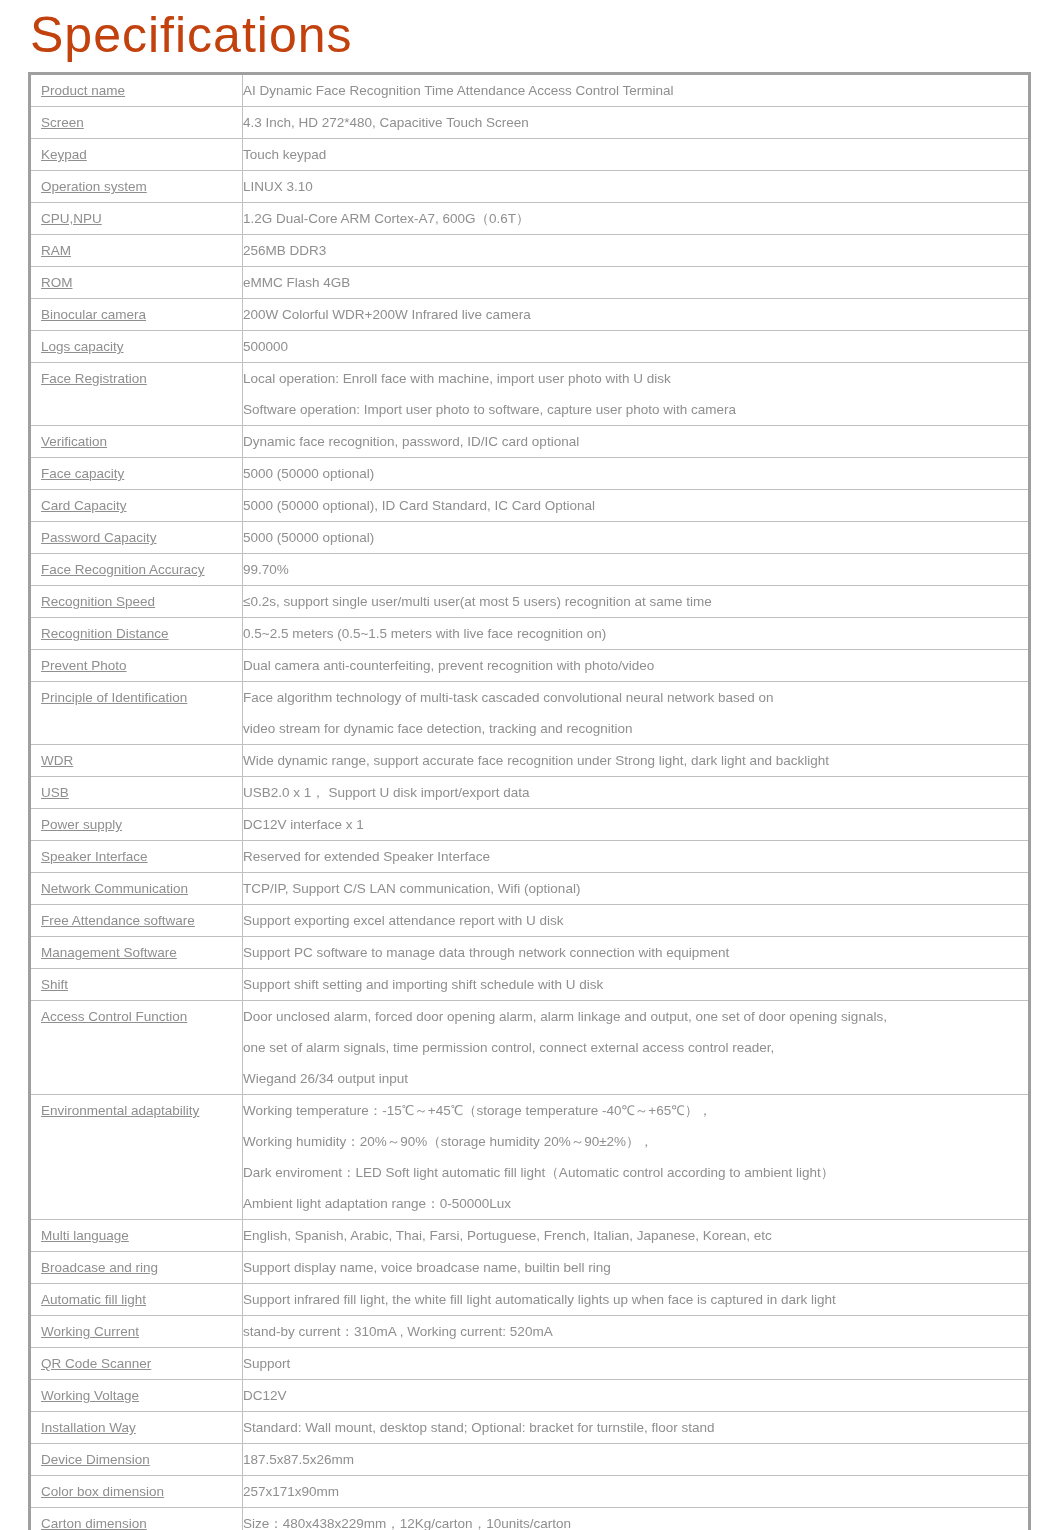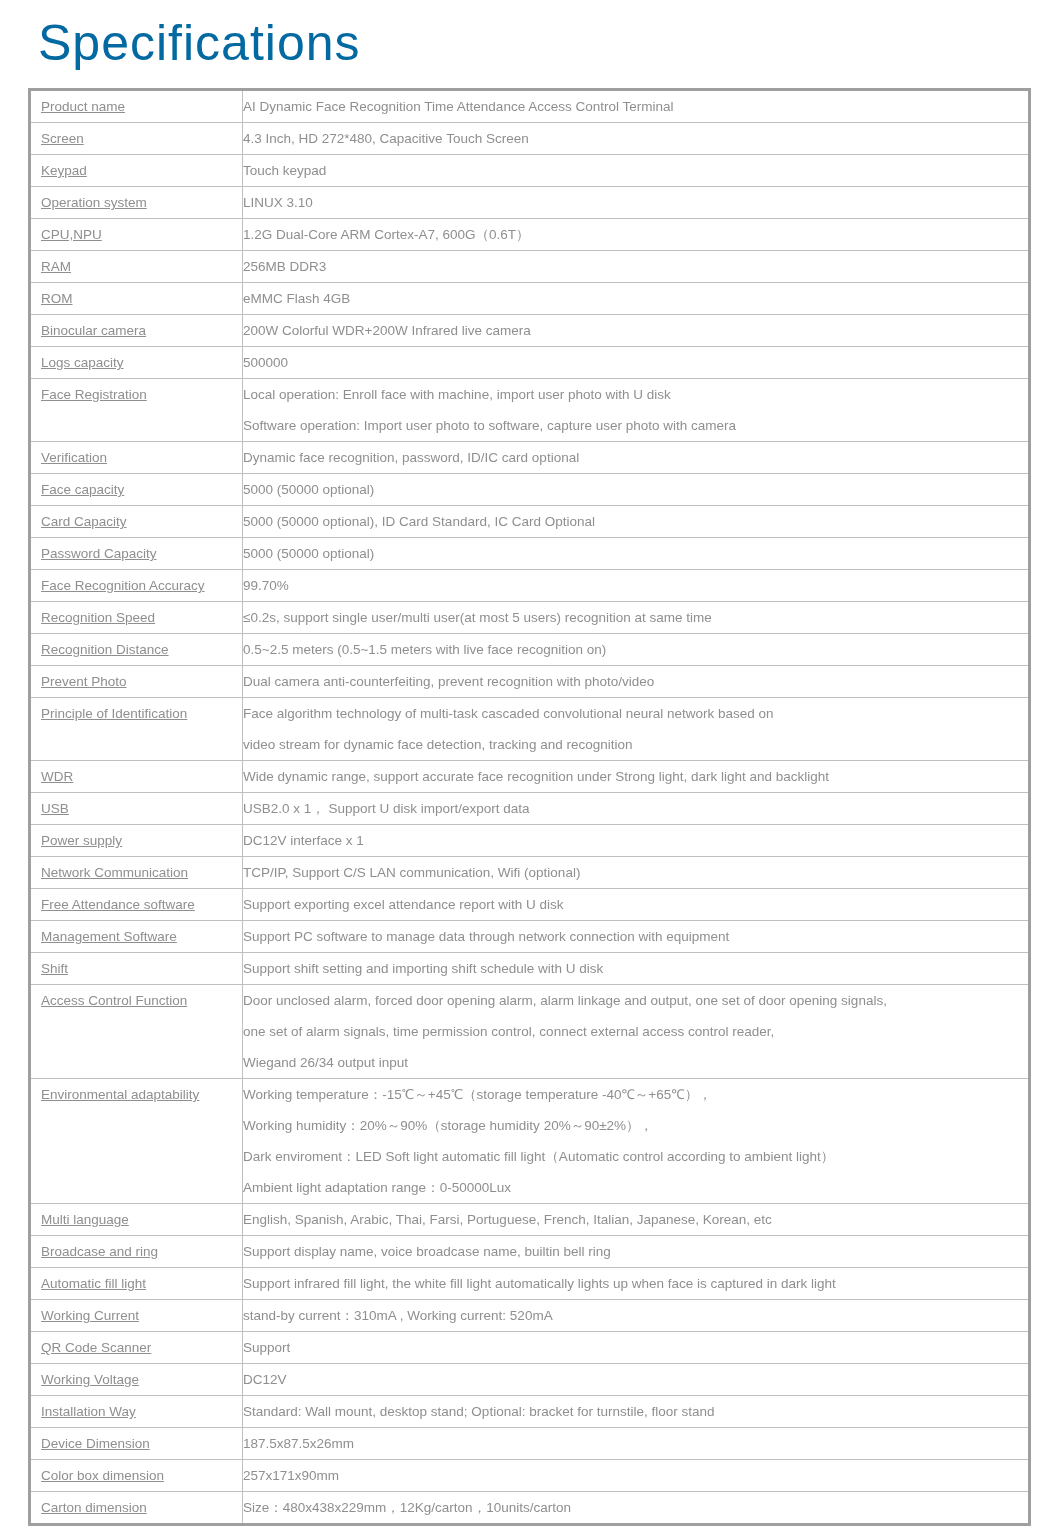--- a/index.html
+++ b/index.html
@@ -9,26 +9,26 @@
     font-family: "Liberation Sans", sans-serif;
   }
   .page {
     width: 1059px;
     height: 1530px;
     background: #ffffff;
     box-sizing: border-box;
     overflow: hidden;
   }
   .title {
-    margin: 8px;
+    margin: 0;
     padding: 6px 0 8px 30px;
     font-size: 50px;
     font-weight: 400;
     letter-spacing: 1px;
-    color: #0369a1;
+    color: #c2410c;
     font-family: "Liberation Sans", sans-serif;
   }
   .spec-table {
     margin-left: 28px;
     width: 1003px;
     border-collapse: collapse;
     table-layout: fixed;
     border: 3px solid #9f9f9f;
   }
   .col-label { width: 213px; }
@@ -194,20 +194,26 @@
             <div class="value-line">USB2.0 x 1， Support U disk import/export data</div>
           </td>
         </tr>
         <tr>
           <td class="label-cell">Power supply</td>
           <td class="value-cell">
             <div class="value-line">DC12V interface x 1</div>
           </td>
         </tr>
         <tr>
+          <td class="label-cell">Speaker Interface</td>
+          <td class="value-cell">
+            <div class="value-line">Reserved for extended Speaker Interface</div>
+          </td>
+        </tr>
+        <tr>
           <td class="label-cell">Network Communication</td>
           <td class="value-cell">
             <div class="value-line">TCP/IP, Support C/S LAN communication, Wifi (optional)</div>
           </td>
         </tr>
         <tr>
           <td class="label-cell">Free Attendance software</td>
           <td class="value-cell">
             <div class="value-line">Support exporting excel attendance report with U disk</div>
           </td>

